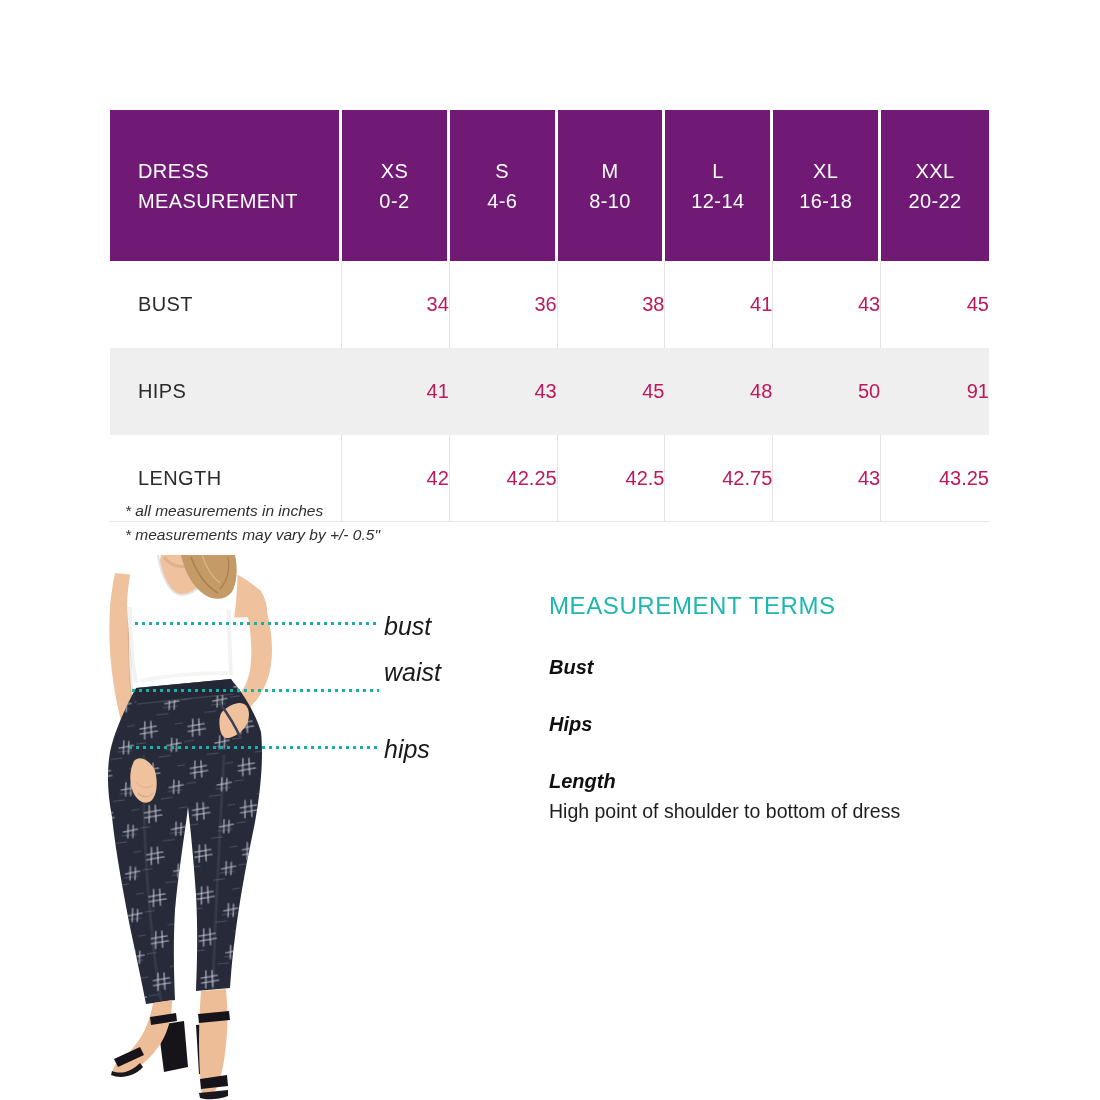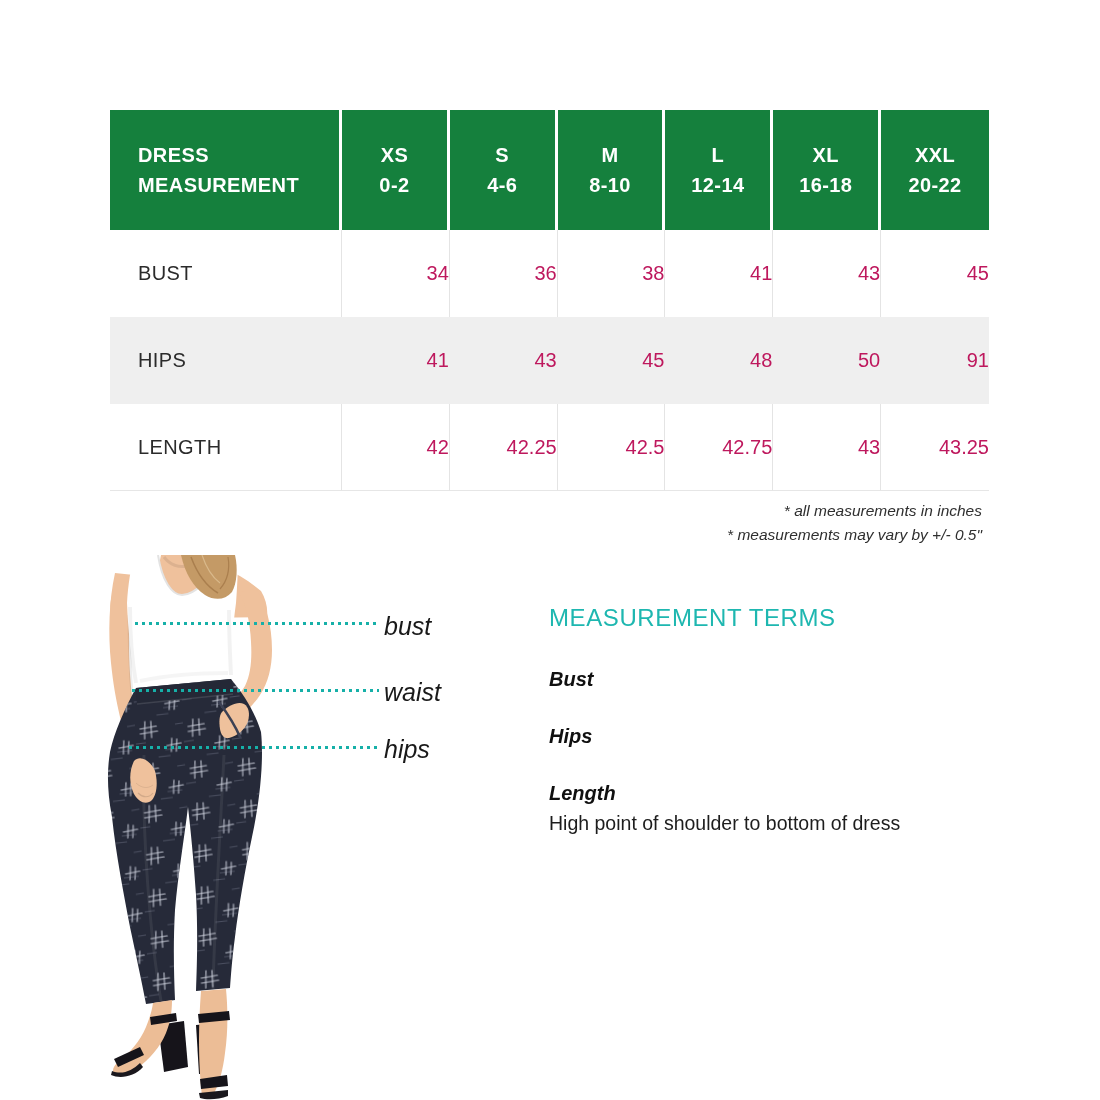--- a/index.html
+++ b/index.html
@@ -2,54 +2,54 @@
 <html><head>
 <meta charset="utf-8">
 <style>
   * { box-sizing: border-box; margin: 0; padding: 0; }
   html,body { width:1100px; height:1100px; background:#ffffff; font-family:"Liberation Sans", sans-serif; }
   .canvas { position:absolute; left:0; top:0; width:1100px; height:1100px; background:#fff; overflow:hidden; }
 
   
   .size-table { position:absolute; left:110px; top:110px; width:879px;
     border-collapse:separate; border-spacing:0; table-layout:fixed; }
-  .size-table th { background:#15803d; color:#ffffff; font-weight:700;
-    border-right:3px solid #ffffff; height:120px; vertical-align:middle;
+  .size-table th { background:#701a75; color:#ffffff; font-weight:400;
+    border-right:3px solid #ffffff; height:151px; vertical-align:middle;
     text-align:center; font-size:20px; line-height:30px; letter-spacing:.4px; }
   .size-table th:last-child { border-right:0; }
   .size-table th.label-head { text-align:left; padding-left:28px; }
   .label-head span { display:inline-block; width:180px; }
   .size-table td { background:#ffffff; border-right:1px solid #e4e4e4; height:87px;
     vertical-align:middle; text-align:right; font-size:20px; color:#be185d; }
   .size-table td:last-child { border-right:0; }
   .size-table tr.alt td { background:#efefef; border-right-color:#efefef; }
   .size-table tbody tr:last-child td { border-bottom:1px solid #e6e6e6; }
   .size-table td.row-label { text-align:left; padding-left:28px; letter-spacing:.4px; color:#2b2b2b; }
 
-  .footnotes { position:absolute; left:110px; top:499px; width:872px; text-align:right;
+  .footnotes { position:absolute; left:125px; top:499px; width:872px; 
     font-style:italic; font-size:15.5px; color:#2f2f2f; line-height:24px; }
 
   
   .model { position:absolute; left:78px; top:555px; }
 
   .measure-line { position:absolute; height:3px;
     background-image:radial-gradient(circle,#16b0a8 1.45px, rgba(22,176,168,0) 1.55px);
     background-size:7px 3px; background-repeat:repeat-x; }
   .line-bust  { left:133px; top:622px; width:246px; }
   .line-waist { left:130px; top:689px; width:249px; }
   .line-hips  { left:127px; top:746px; width:252px; }
 
   .measure-label { position:absolute; left:384px; font-size:25px; font-style:italic; color:#191919; }
   .lbl-bust  { top:612px; }
-  .lbl-waist { top:678px;text-align:right; }
+  .lbl-waist { top:658px;text-align:right; }
   .lbl-hips  { top:735px; }
 
   
   .terms { position:absolute; left:549px; top:592px; width:470px; }
-  .terms h2 { margin:12px 0 36px 0; font-size:24px; font-weight:400; color:#1eb7b0; letter-spacing:.6px; }
+  .terms h2 { margin:0 0 36px 0; font-size:24px; font-weight:400; color:#1eb7b0; letter-spacing:.6px; }
   .term { margin-bottom:34px; }
   .term-name { font-size:20px; font-weight:700; font-style:italic; color:#101010; margin-bottom:7px; line-height:23px; }
   .term-def  { font-size:19.5px; color:#1d1d1d; line-height:23px; }
 </style>
 </head>
 <body>
 
 <div class="canvas">
 
   <table class="size-table">

